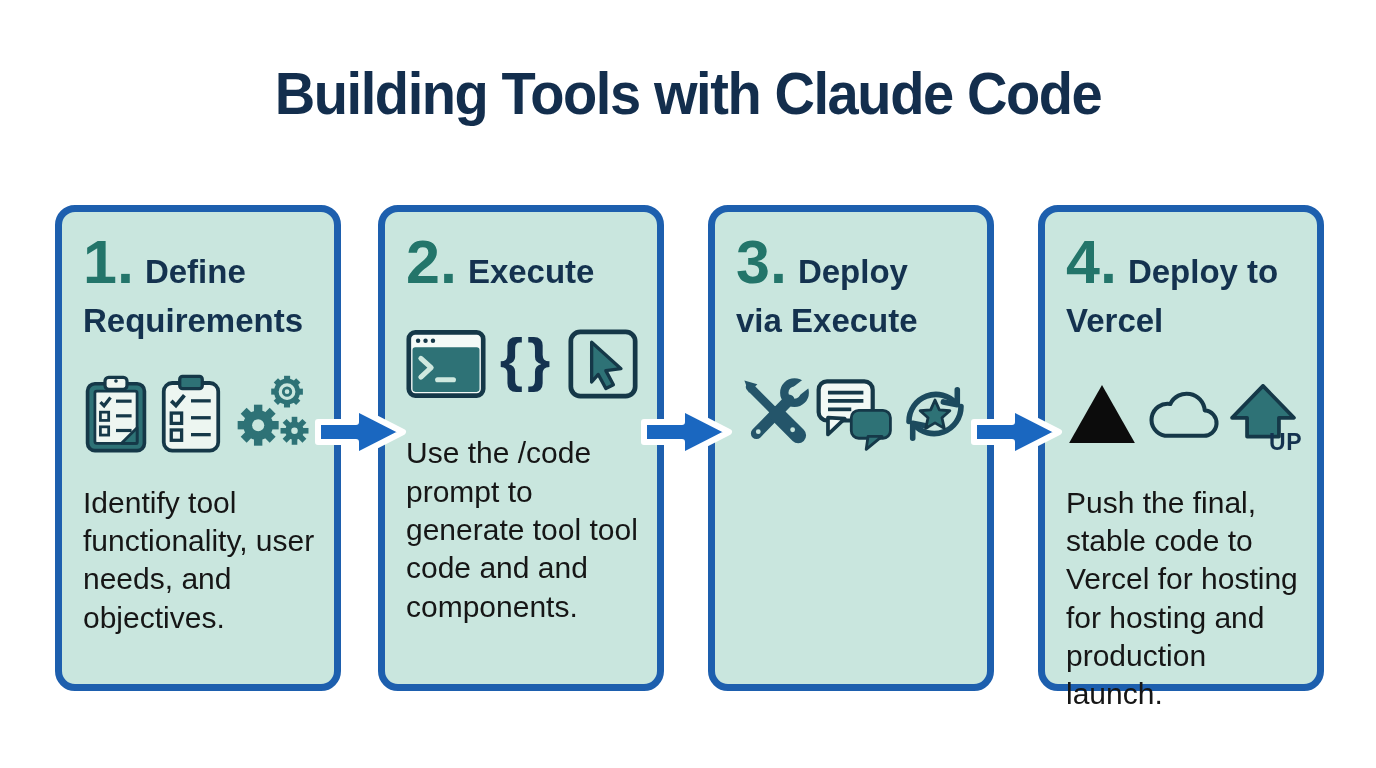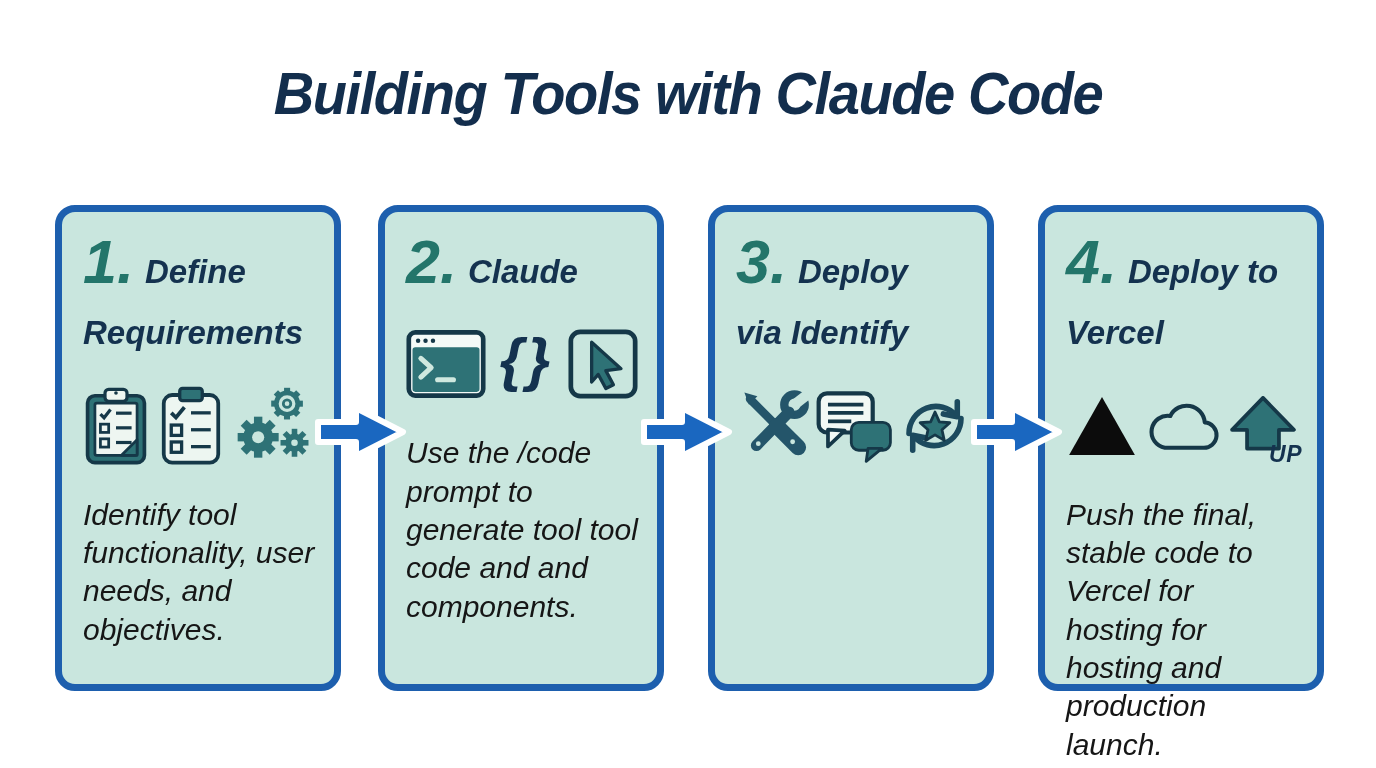--- a/index.html
+++ b/index.html
@@ -1,39 +1,39 @@
 <!DOCTYPE html>
 <html><head>
 <meta charset="utf-8">
 <style>
   * { margin:0; padding:0; box-sizing:border-box; }
   html,body { width:1376px; height:768px; background:#ffffff;
     font-family:"Liberation Sans", sans-serif; overflow:hidden; position:relative; }
 
-  .stage { position:absolute; inset:0; width:1260px; height:768px;font-style:italic; }
+  .stage { position:absolute; inset:0; width:1260px; height:768px; }
 
   .main-title {
     position:absolute; top:60px; left:0; width:1376px; text-align:center;
     font-size:59px; font-weight:800; color:#132e4d; letter-spacing:-1.5px;
     transform:scaleX(0.95); transform-origin:center;
   }
 
   .card {
     position:absolute; top:205px; width:286px; height:486px;
     background:#c9e6de; border:7px solid #1d5fae; border-radius:20px;
     padding:20px 19px 18px 21px;
   }
   .card1 { left:55px; }  .card2 { left:378px; }
   .card3 { left:708px; } .card4 { left:1038px; }
 
   .card-title { margin-top:2px; }
   .title-line1 { display:flex; align-items:baseline; gap:11px; }
   .step-number { font-size:61px; font-weight:800; color:#23756a; line-height:0.95; }
   .title-text, .title-line2 { font-size:33px; font-weight:800; color:#14324f; line-height:1.25; }
-  .title-line2 { margin-top:20px; }
+  .title-line2 { margin-top:8px; }
   .card4 .title-line2 { text-align:left; }
 
   .icon-row {
     display:flex; justify-content:space-between; align-items:center;
     height:92px; margin-top:26px;
   }
   .icon { position:relative; display:flex; align-items:center; justify-content:center; }
 
   .braces {
     font-size:60px; font-weight:700; color:#14324f; letter-spacing:4px;
@@ -127,21 +127,21 @@
         </svg>
       </span>
     </div>
     <p class="card-desc">Identify tool functionality, user needs, and objectives.</p>
   </div>
 
   <div class="card card2">
     <div class="card-title">
       <div class="title-line1">
         <span class="step-number">2.</span>
-        <span class="title-text">Claude</span>
+        <span class="title-text">Execute</span>
       </div>
     </div>
     <div class="icon-row">
       <span class="icon">
         <svg width="80" height="70" viewBox="0 0 86 74">
           <rect x="3" y="3" width="80" height="68" rx="7" fill="#f4faf7" stroke="#153848" stroke-width="5"></rect>
           <circle cx="13" cy="12" r="2.4" fill="#153848"></circle>
           <circle cx="21" cy="12" r="2.4" fill="#153848"></circle>
           <circle cx="29" cy="12" r="2.4" fill="#153848"></circle>
           <rect x="7" y="19" width="72" height="48" rx="3" fill="#2e7276"></rect>
@@ -159,21 +159,21 @@
     </div>
     <p class="card-desc">Use the /code prompt to generate tool tool code and and components.</p>
   </div>
 
   <div class="card card3">
     <div class="card-title">
       <div class="title-line1">
         <span class="step-number">3.</span>
         <span class="title-text">Deploy</span>
       </div>
-      <div class="title-line2">via Identify</div>
+      <div class="title-line2">via Execute</div>
     </div>
     <div class="icon-row">
       <span class="icon">
         <svg width="78" height="78" viewBox="0 0 84 84">
           <circle cx="63" cy="19" r="11" fill="none" stroke="#24556a" stroke-width="9"></circle>
           <line x1="63" y1="19" x2="81" y2="5" stroke="#c9e6de" stroke-width="11"></line>
           <line x1="57" y1="27" x2="22" y2="63" stroke="#24556a" stroke-width="12" stroke-linecap="round"></line>
           <circle cx="24" cy="61" r="2.6" fill="#c9e6de"></circle>
           <path d="M9,6 L23,10 L14,19 Z" fill="#24556a"></path>
           <line x1="15" y1="13" x2="41" y2="39" stroke="#24556a" stroke-width="9" stroke-linecap="round"></line>

